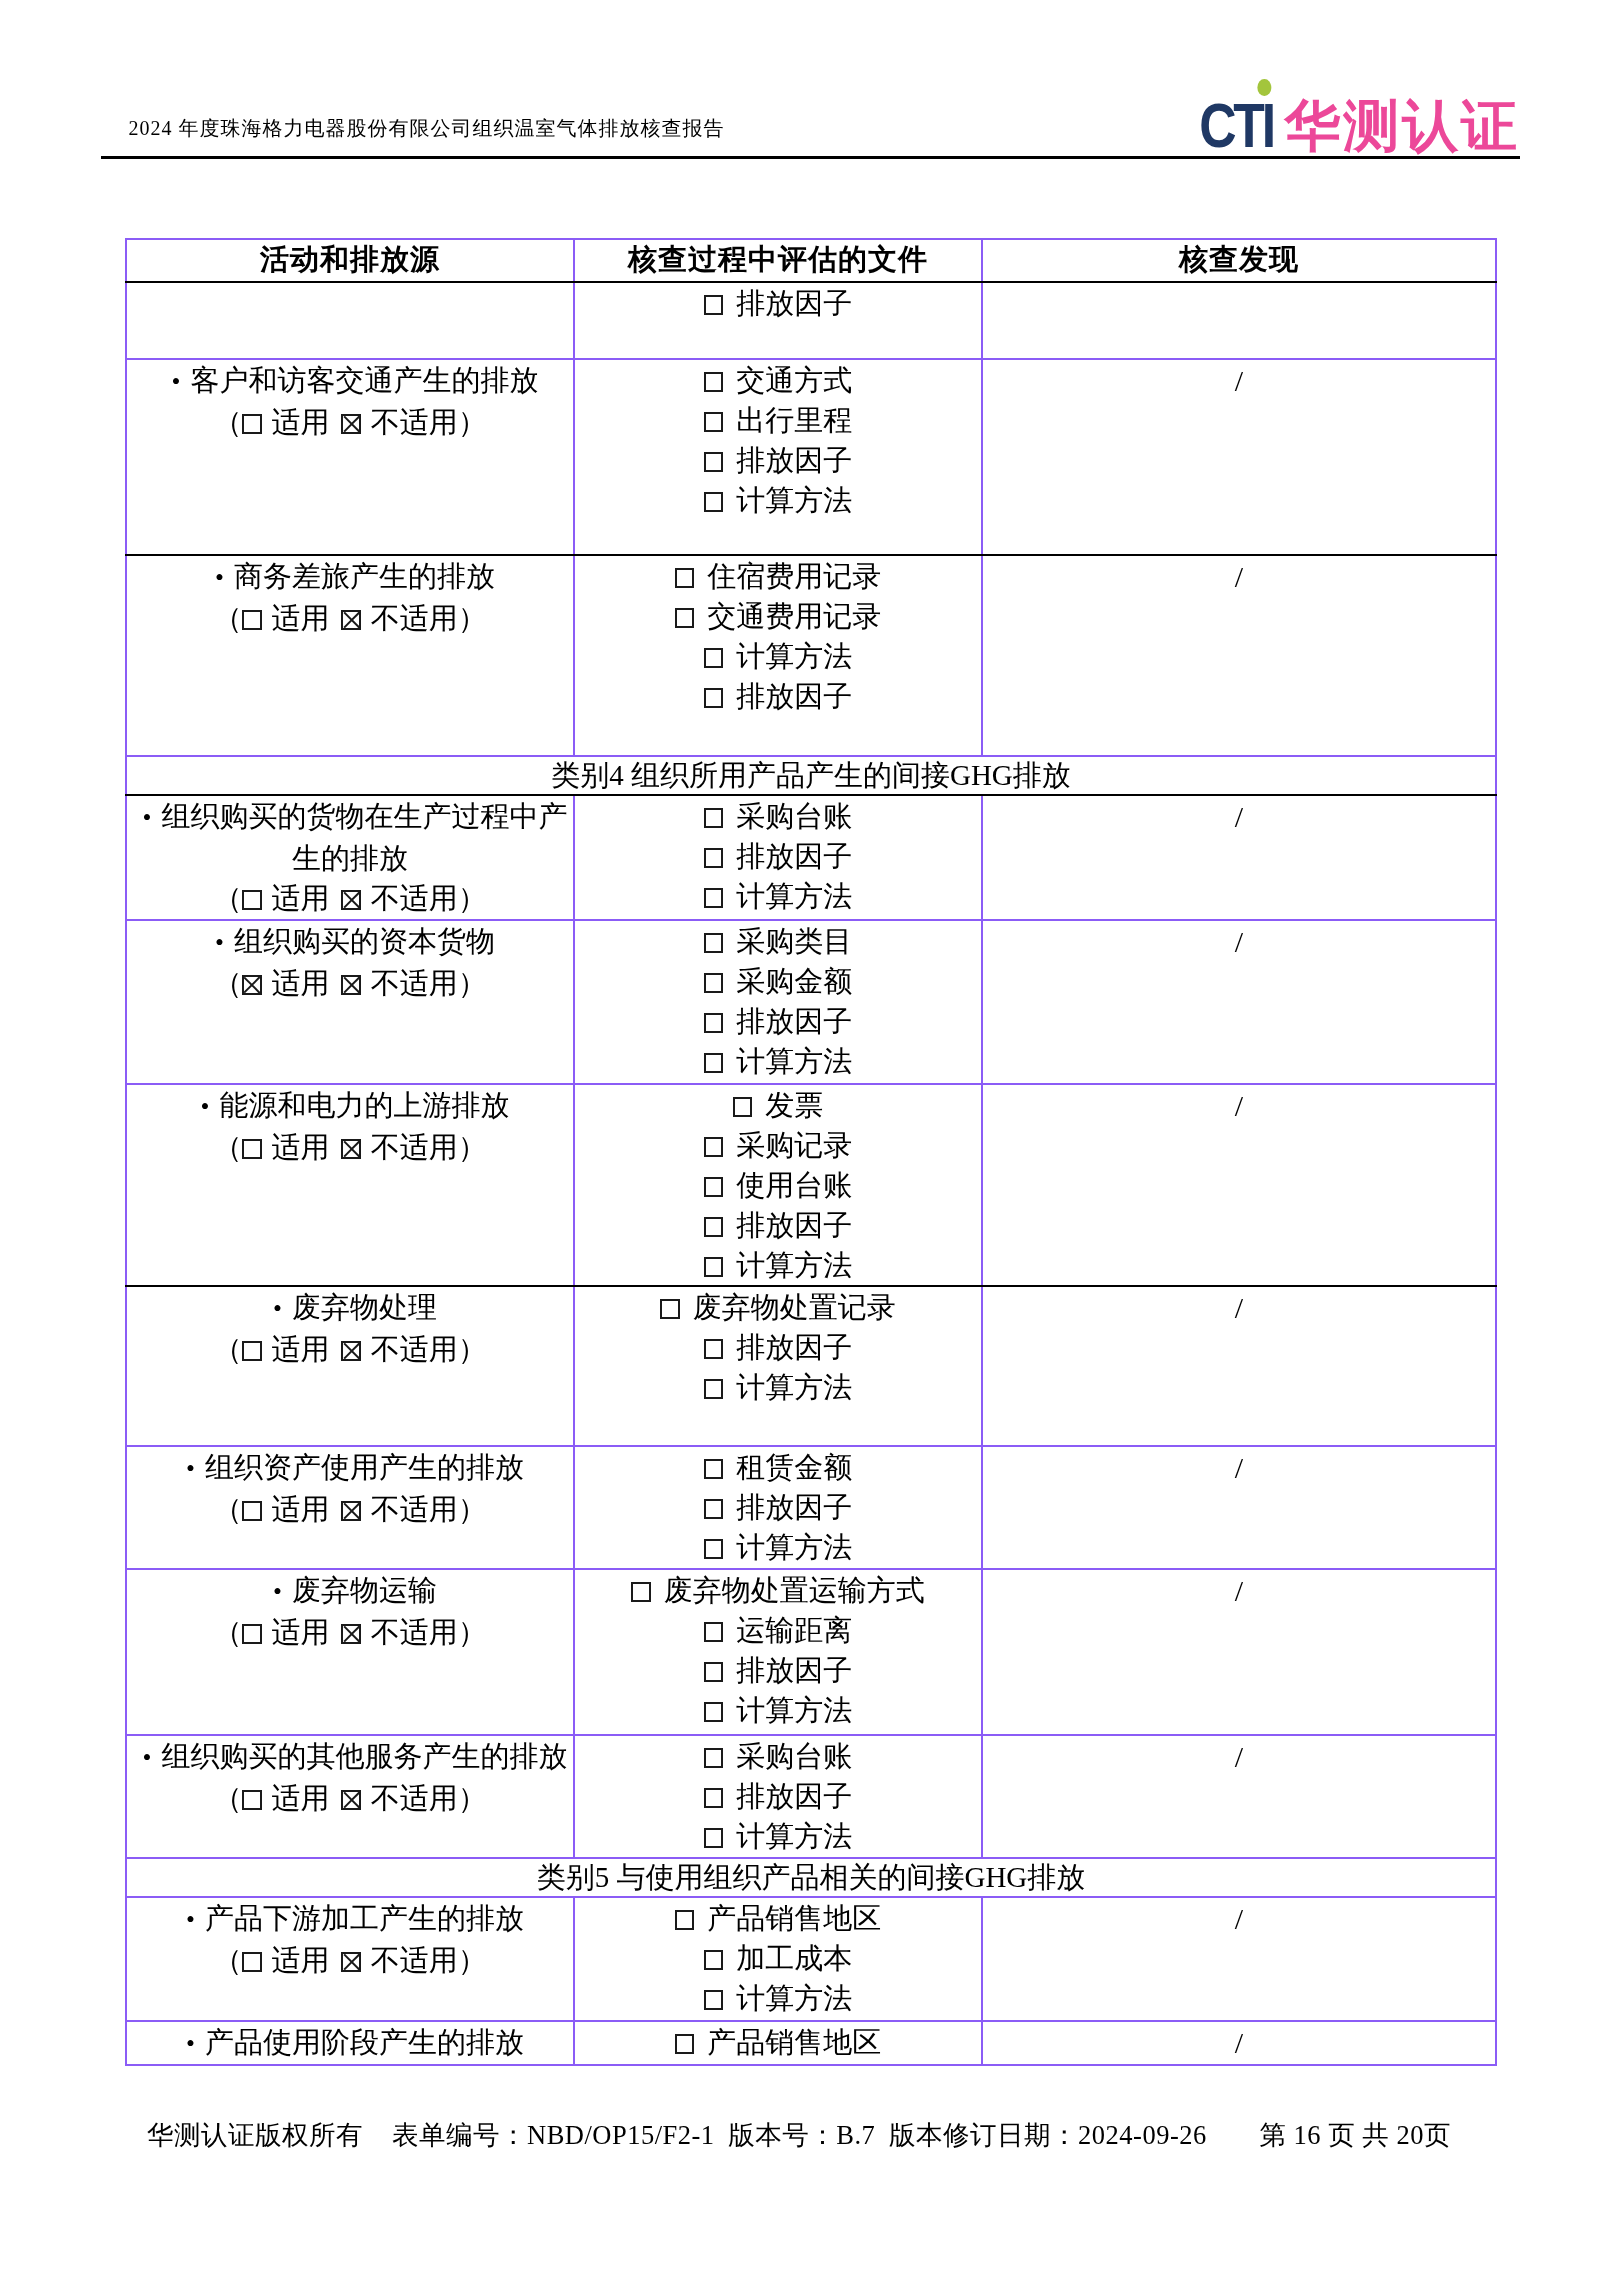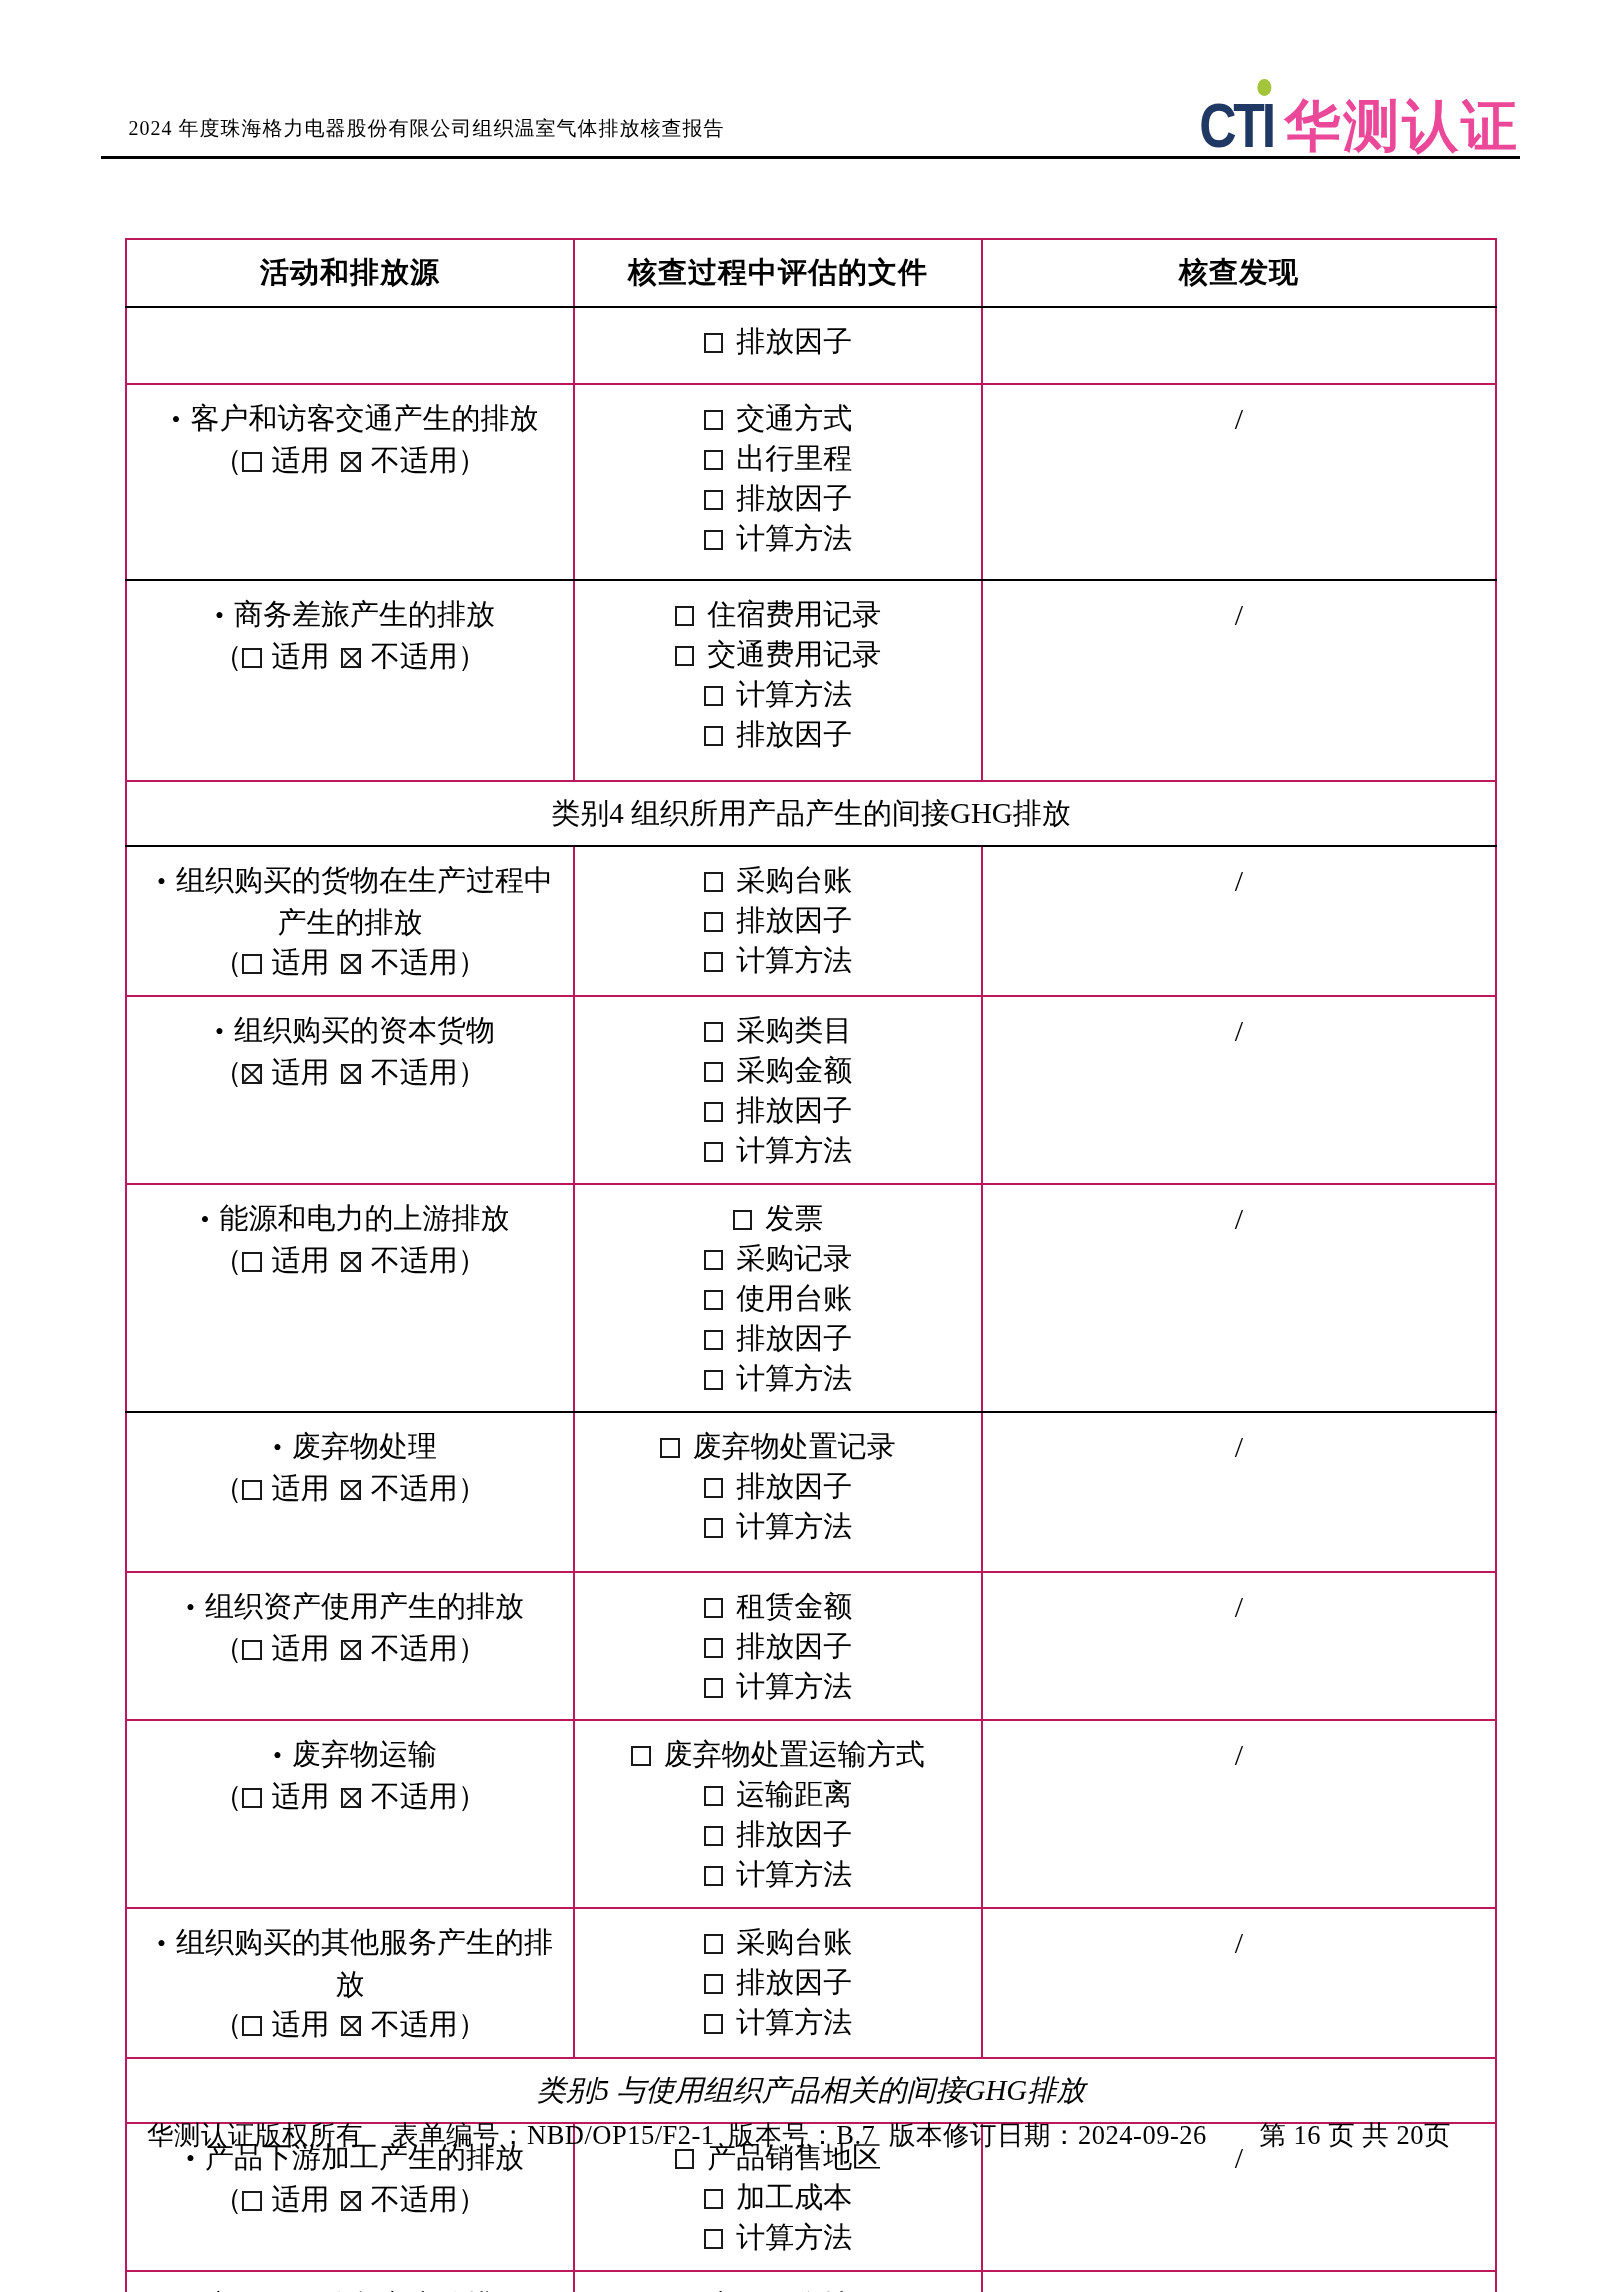--- a/index.html
+++ b/index.html
@@ -22,21 +22,21 @@
     transform:scaleX(.82); transform-origin:right bottom; display:inline-block;
   }
   .logo .dot { position:absolute; top:-21.6px; right:2px; width:16.7px; height:16.7px; border-radius:50%; }
   .logo .brand {
     font-family:"Liberation Sans","DejaVu Sans",sans-serif; font-weight:800;
     font-size:56px; line-height:0.86; letter-spacing:2.9px; margin-left:11.8px; white-space:nowrap;
   }
   
   .tbl-wrap { position:absolute; left:125px; top:238px; width:1371px; }
   table.report { border-collapse:collapse; table-layout:fixed; width:1369px; border:2.9px solid #000; }
-  table.report td { border:2px solid #be185d; vertical-align:top; padding:13px; overflow:hidden;text-align:center; }
+  table.report td { border:2px solid #8b5cf6; vertical-align:top; padding:0; overflow:hidden;text-align:center; }
   td.col-activity { padding:4.9px 57px 0 25.5px; word-break:break-all; }
   td.col-docs     { padding:4.9px 9.8px 0 21.6px; word-break:break-all; }
   td.col-finding  { padding:4.9px 9.8px 0 17.6px; }
   .cell-line { font-size:29px; line-height:40px; }
   td.th-cell {
     font-weight:bold; text-align:center; vertical-align:middle;
     font-size:29px; letter-spacing:1px; border-bottom:2.9px solid #000 !important;
   }
   tr.thick td { border-bottom:2.9px solid #000; }
   td.section-cell { padding:2px 9.8px 0 23.5px; font-size:29px; line-height:37px; vertical-align:middle; }
@@ -225,21 +225,21 @@
             </td>
             <td class="col-docs">
               <div class="cell-line"><span class="cb"></span><span>采购台账</span></div>
               <div class="cell-line"><span class="cb"></span><span>排放因子</span></div>
               <div class="cell-line"><span class="cb"></span><span>计算方法</span></div>
             </td>
             <td class="col-finding">
               <div class="finding-mark">/</div>
             </td>
           </tr>
-          <tr style="height: 33px; font-style: italic;">
+          <tr style="height: 33px;">
             <td class="section-cell" colspan="3"><span>类别5 与使用组织产品相关的间接GHG排放</span></td>
           </tr>
           <tr style="height: 124px;">
             <td class="col-activity">
               <div class="cell-line"><span class="bullet">•</span><span>产品下游加工产生的排放</span></div>
               <div class="cell-line appl">（<span class="cb"></span><span>适用</span><span class="gap"></span><span class="cb checked"></span><span>不适用</span>）</div>
             </td>
             <td class="col-docs">
               <div class="cell-line"><span class="cb"></span><span>产品销售地区</span></div>
               <div class="cell-line"><span class="cb"></span><span>加工成本</span></div>

